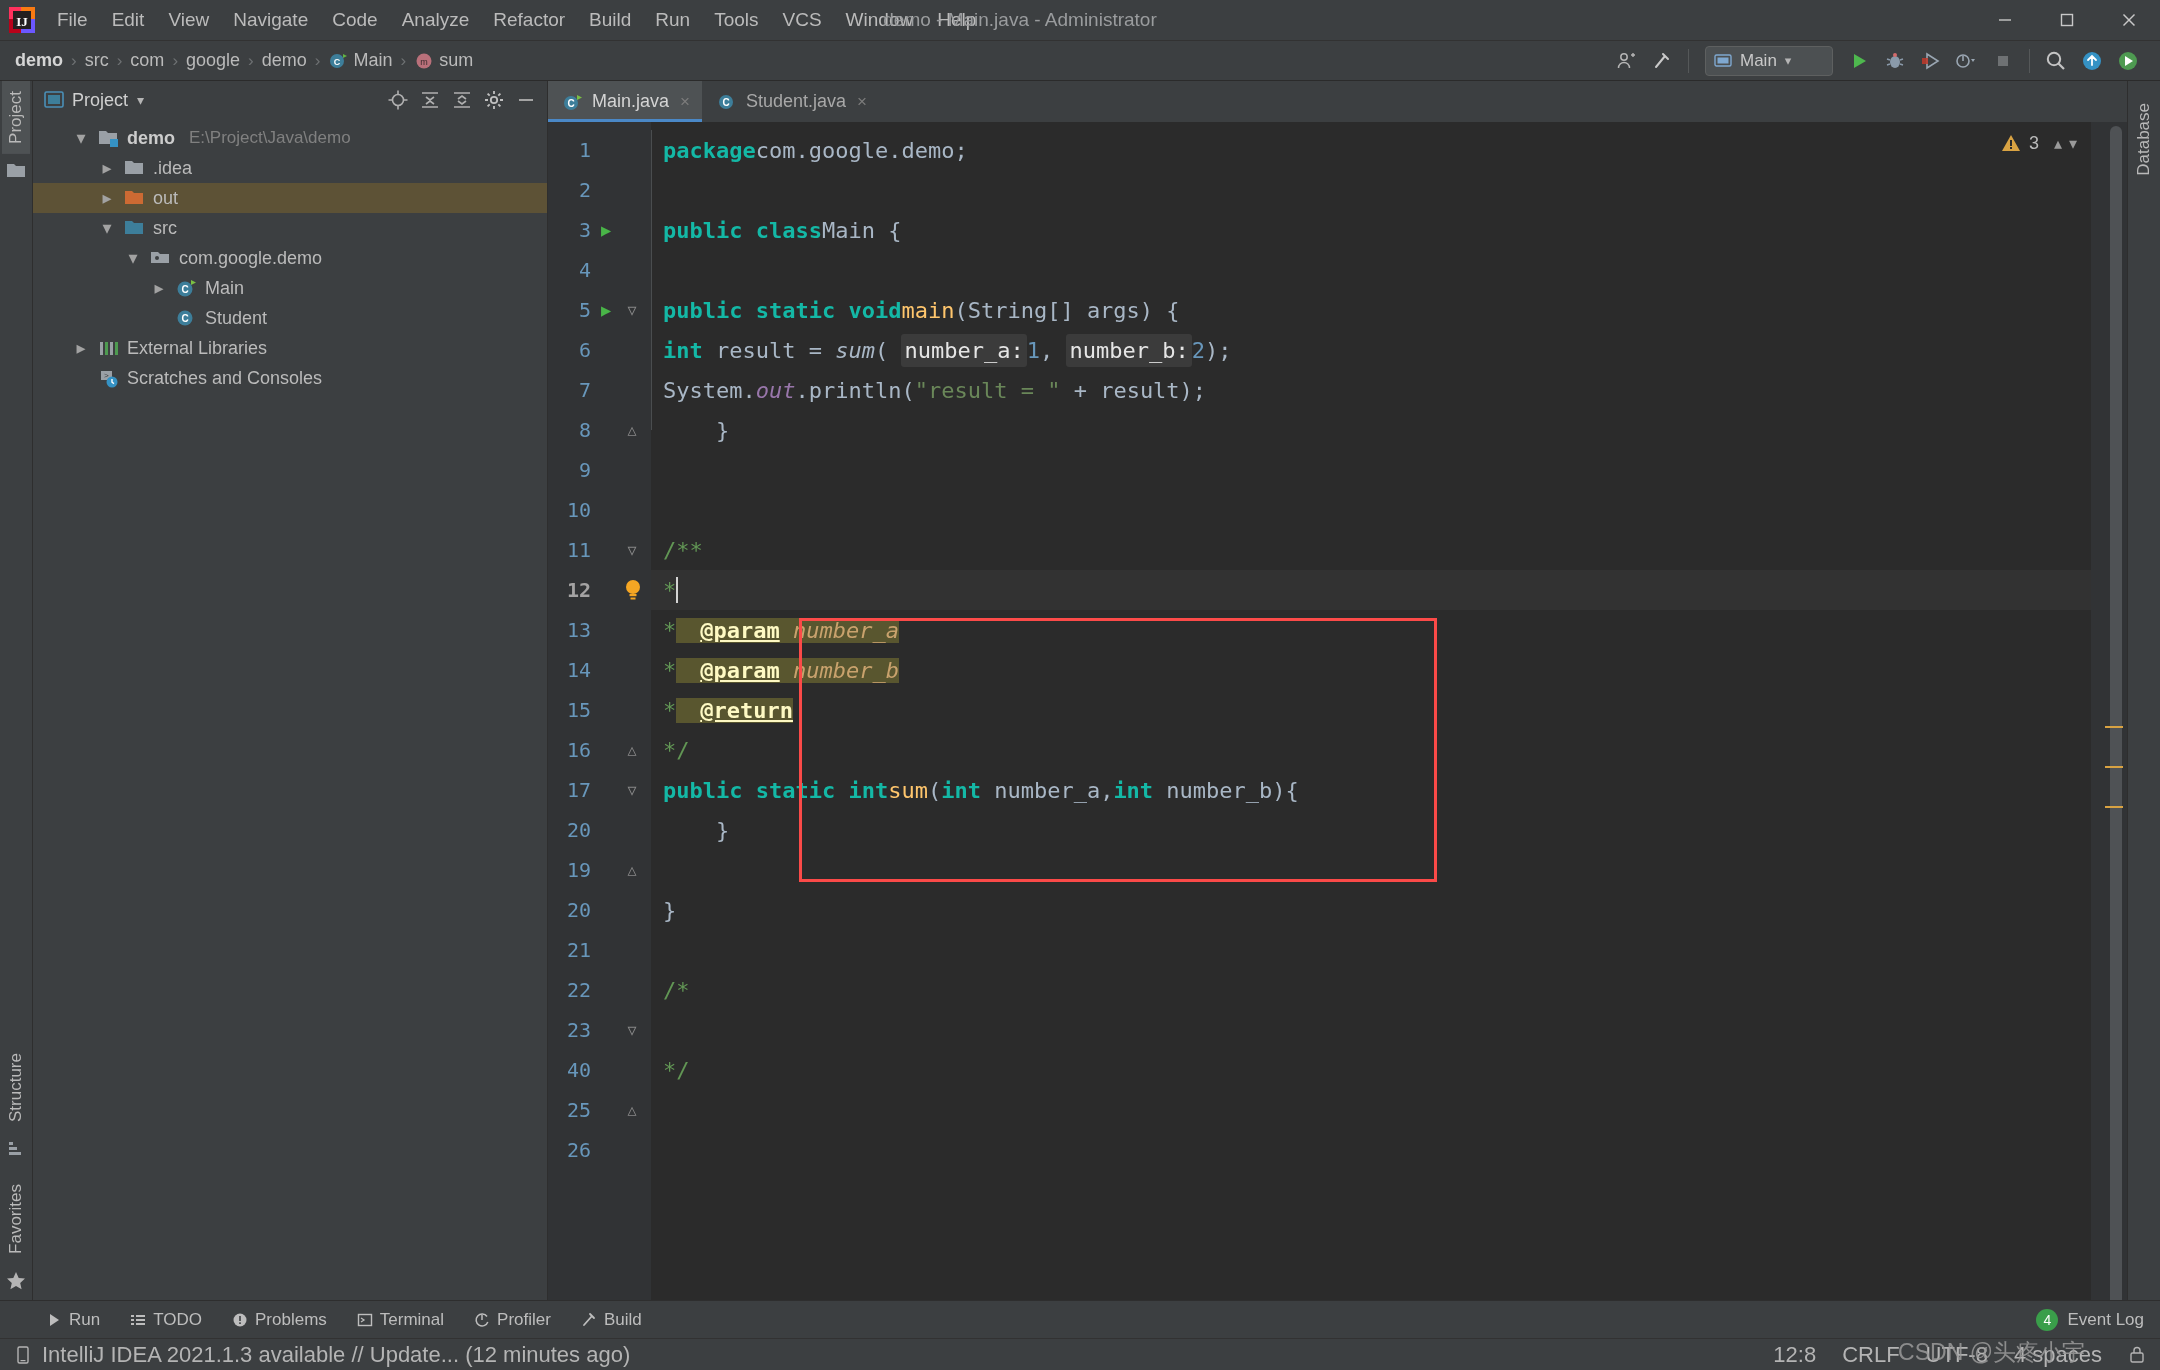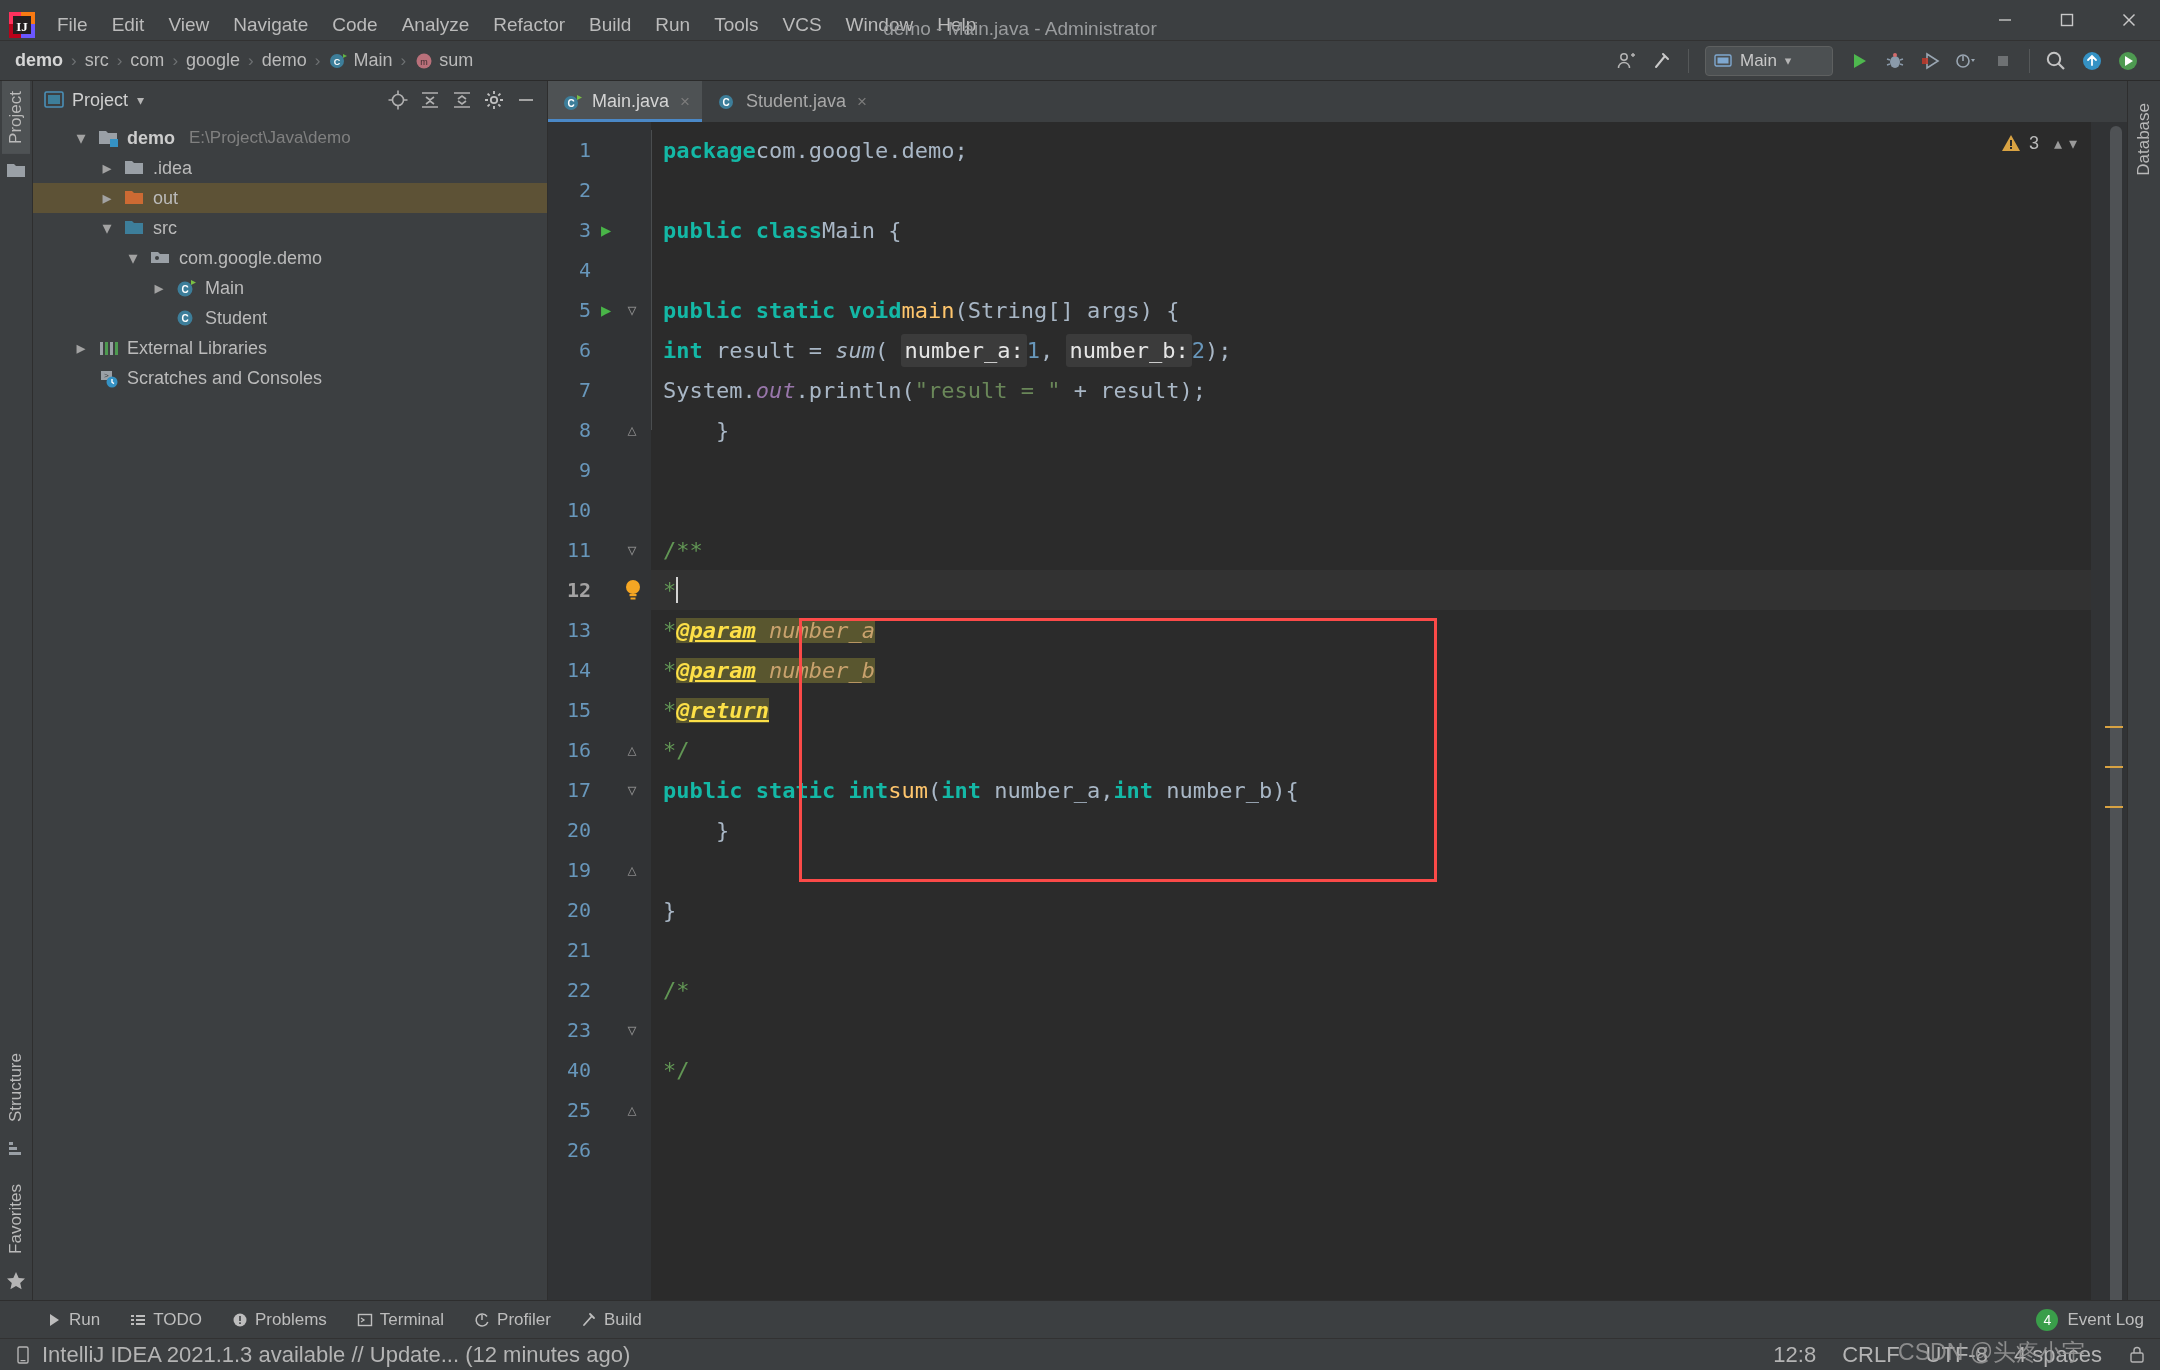--- a/index.html
+++ b/index.html
@@ -8,21 +8,21 @@
     background: #3c3f41;
     font-family: "Liberation Sans", sans-serif;
     overflow: hidden;
     -webkit-font-smoothing: antialiased;
   }
   .app { width: 2160px; height: 1370px; display: flex; flex-direction: column;
          background: #3c3f41; position: relative; }
 
   
   .titlebar {
-    height: 41px; background: #3c3f41; display: flex; align-items: flex-end;
+    height: 41px; background: #3c3f41; display: flex; align-items: center;
     border-bottom: 1px solid #323232; flex: none; position: relative;
   }
   .app-logo { width: 30px; height: 30px; margin-left: 7px; margin-right: 8px;
               position: relative; flex: none; }
   .menu { display: flex; align-items: center; gap: 0px; }
   .menu-item {
     color: #bbbbbb; font-size: 19px; padding: 4px 12px; cursor: default;
     white-space: nowrap; line-height: 22px;
   }
   .win-title {
@@ -149,22 +149,22 @@
   }
   .cline.curline { background: #323232; }
   .kw  { color: #14b8a6; font-weight: bold; }
   .cls { color: #a9b7c6; }
   .str { color: #6a8759; }
   .num { color: #6897bb; }
   .meth{ color: #ffc66d; }
   .fld { color: #9876aa; font-style: italic; }
   .stc { color: #a9b7c6; font-style: italic; }
   .cmt { color: #629755; }
-  .jdoc-tag { color: #fde047; font-weight: bold; font-style: italic;
-              text-decoration: underline; }
+  .jdoc-tag { color: #fef9c3; font-weight: bold; 
+              text-decoration: underline; padding-left: 24px; }
   .jdoc-val { color: #c9a26d; font-style: italic; }
   .hl-olive { background: #59562f; }
   .hint { background: #3b3b3b; color: #e5e5e5; border-radius: 3px;
           padding: 4px 3px; }
   .caret { display:inline-block; width:2px; height:26px; background:#d4d4d4;
            vertical-align:middle; }
 
   .redbox {
     position: absolute; border: 3px solid #fb4a48; pointer-events: none;
   }

